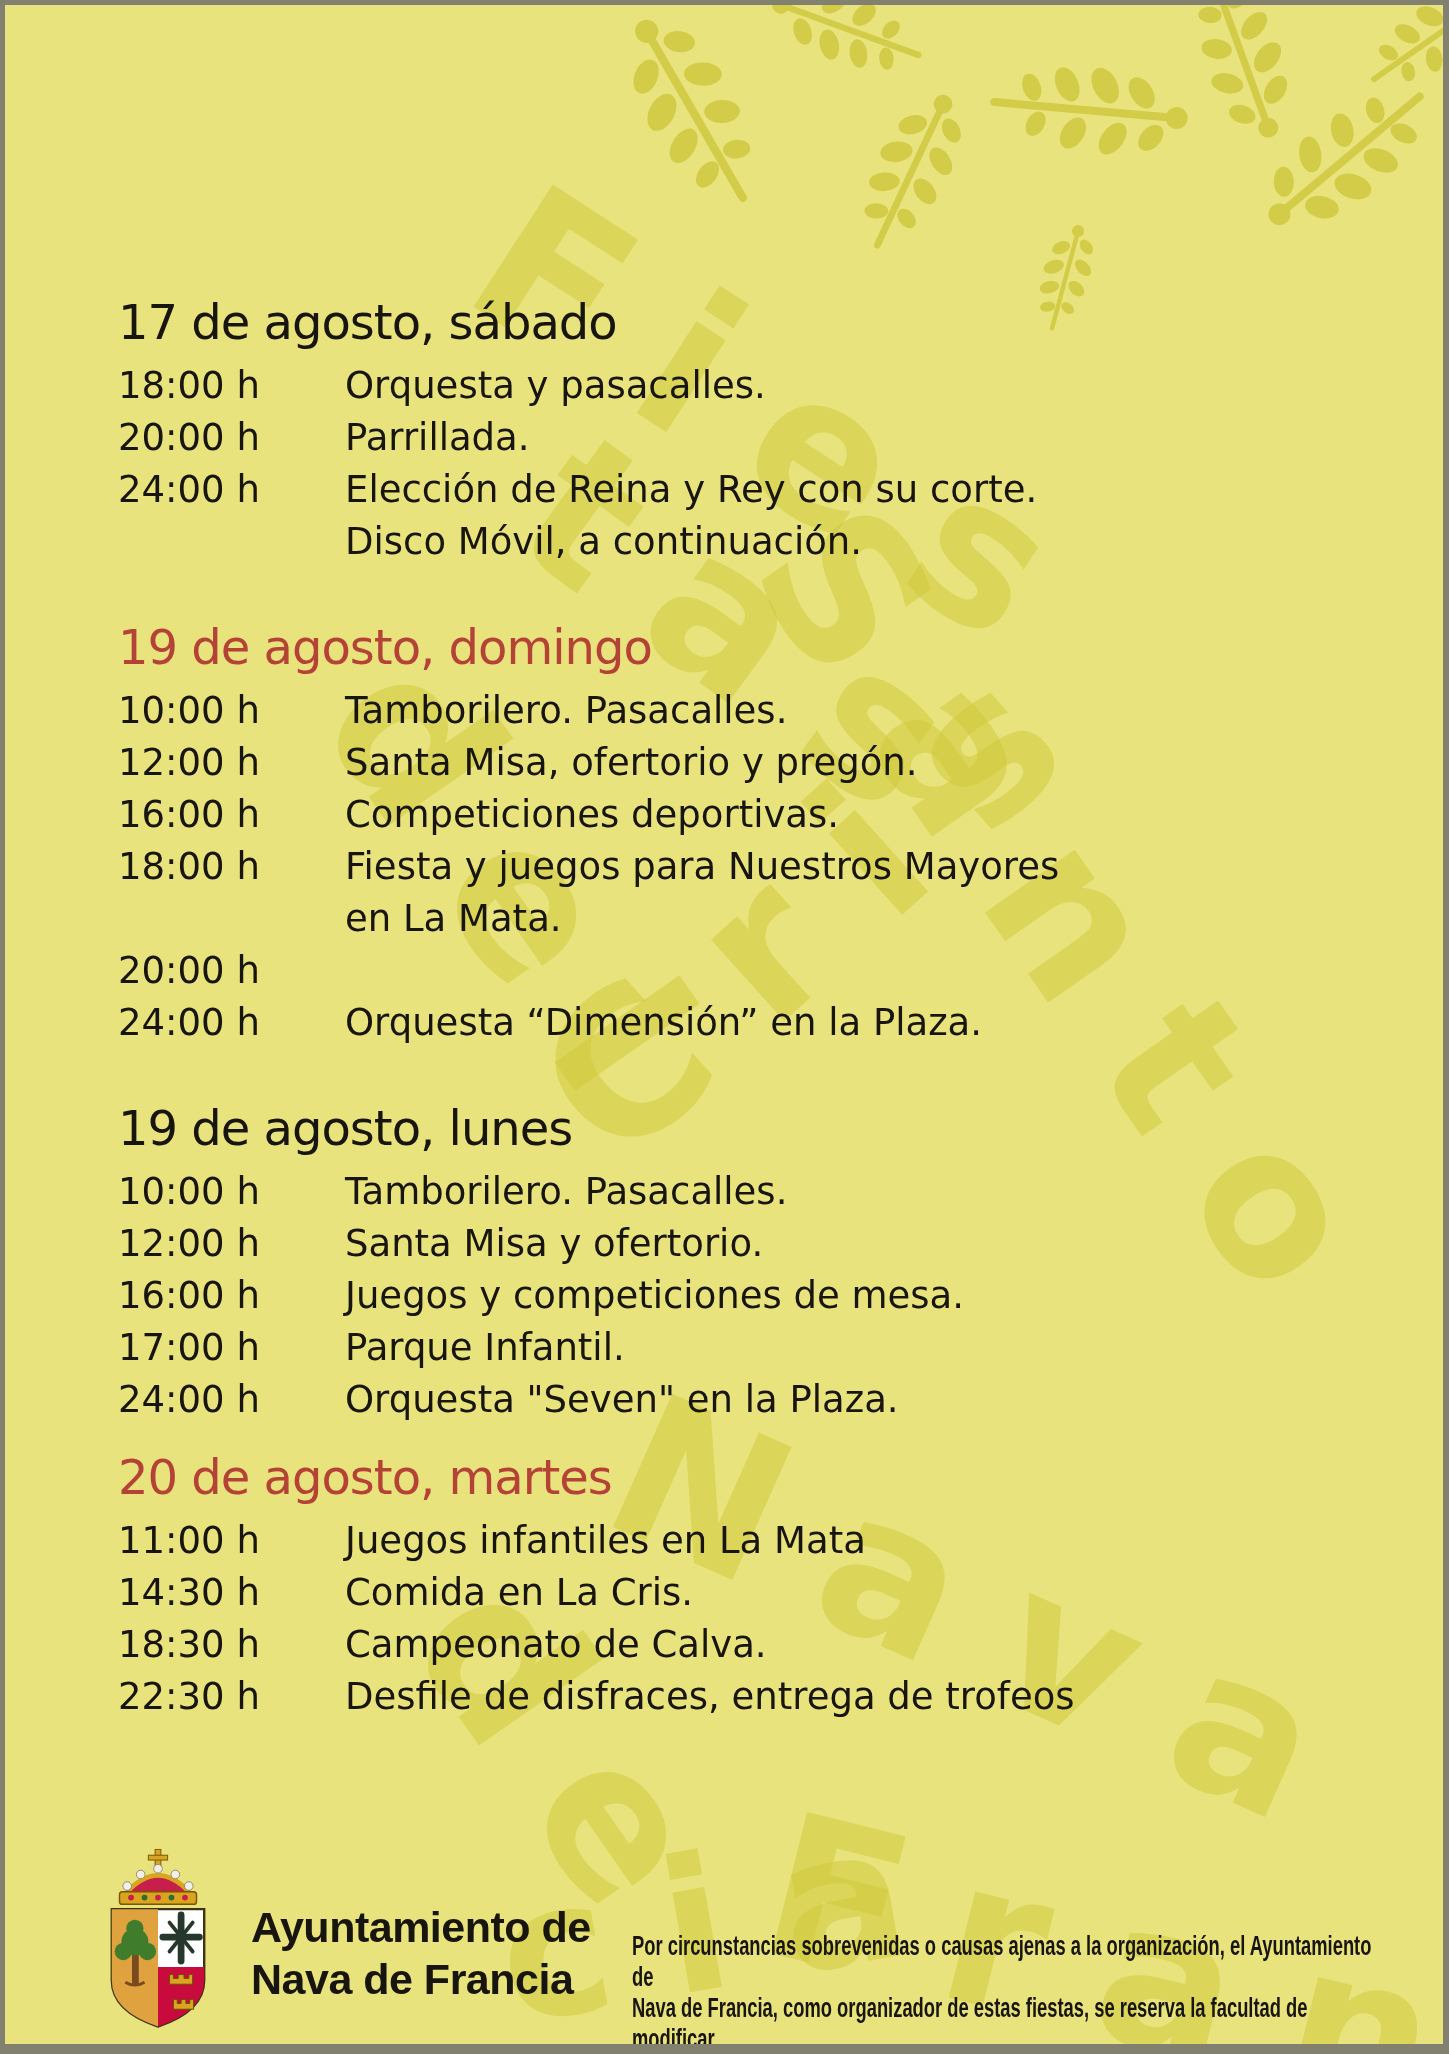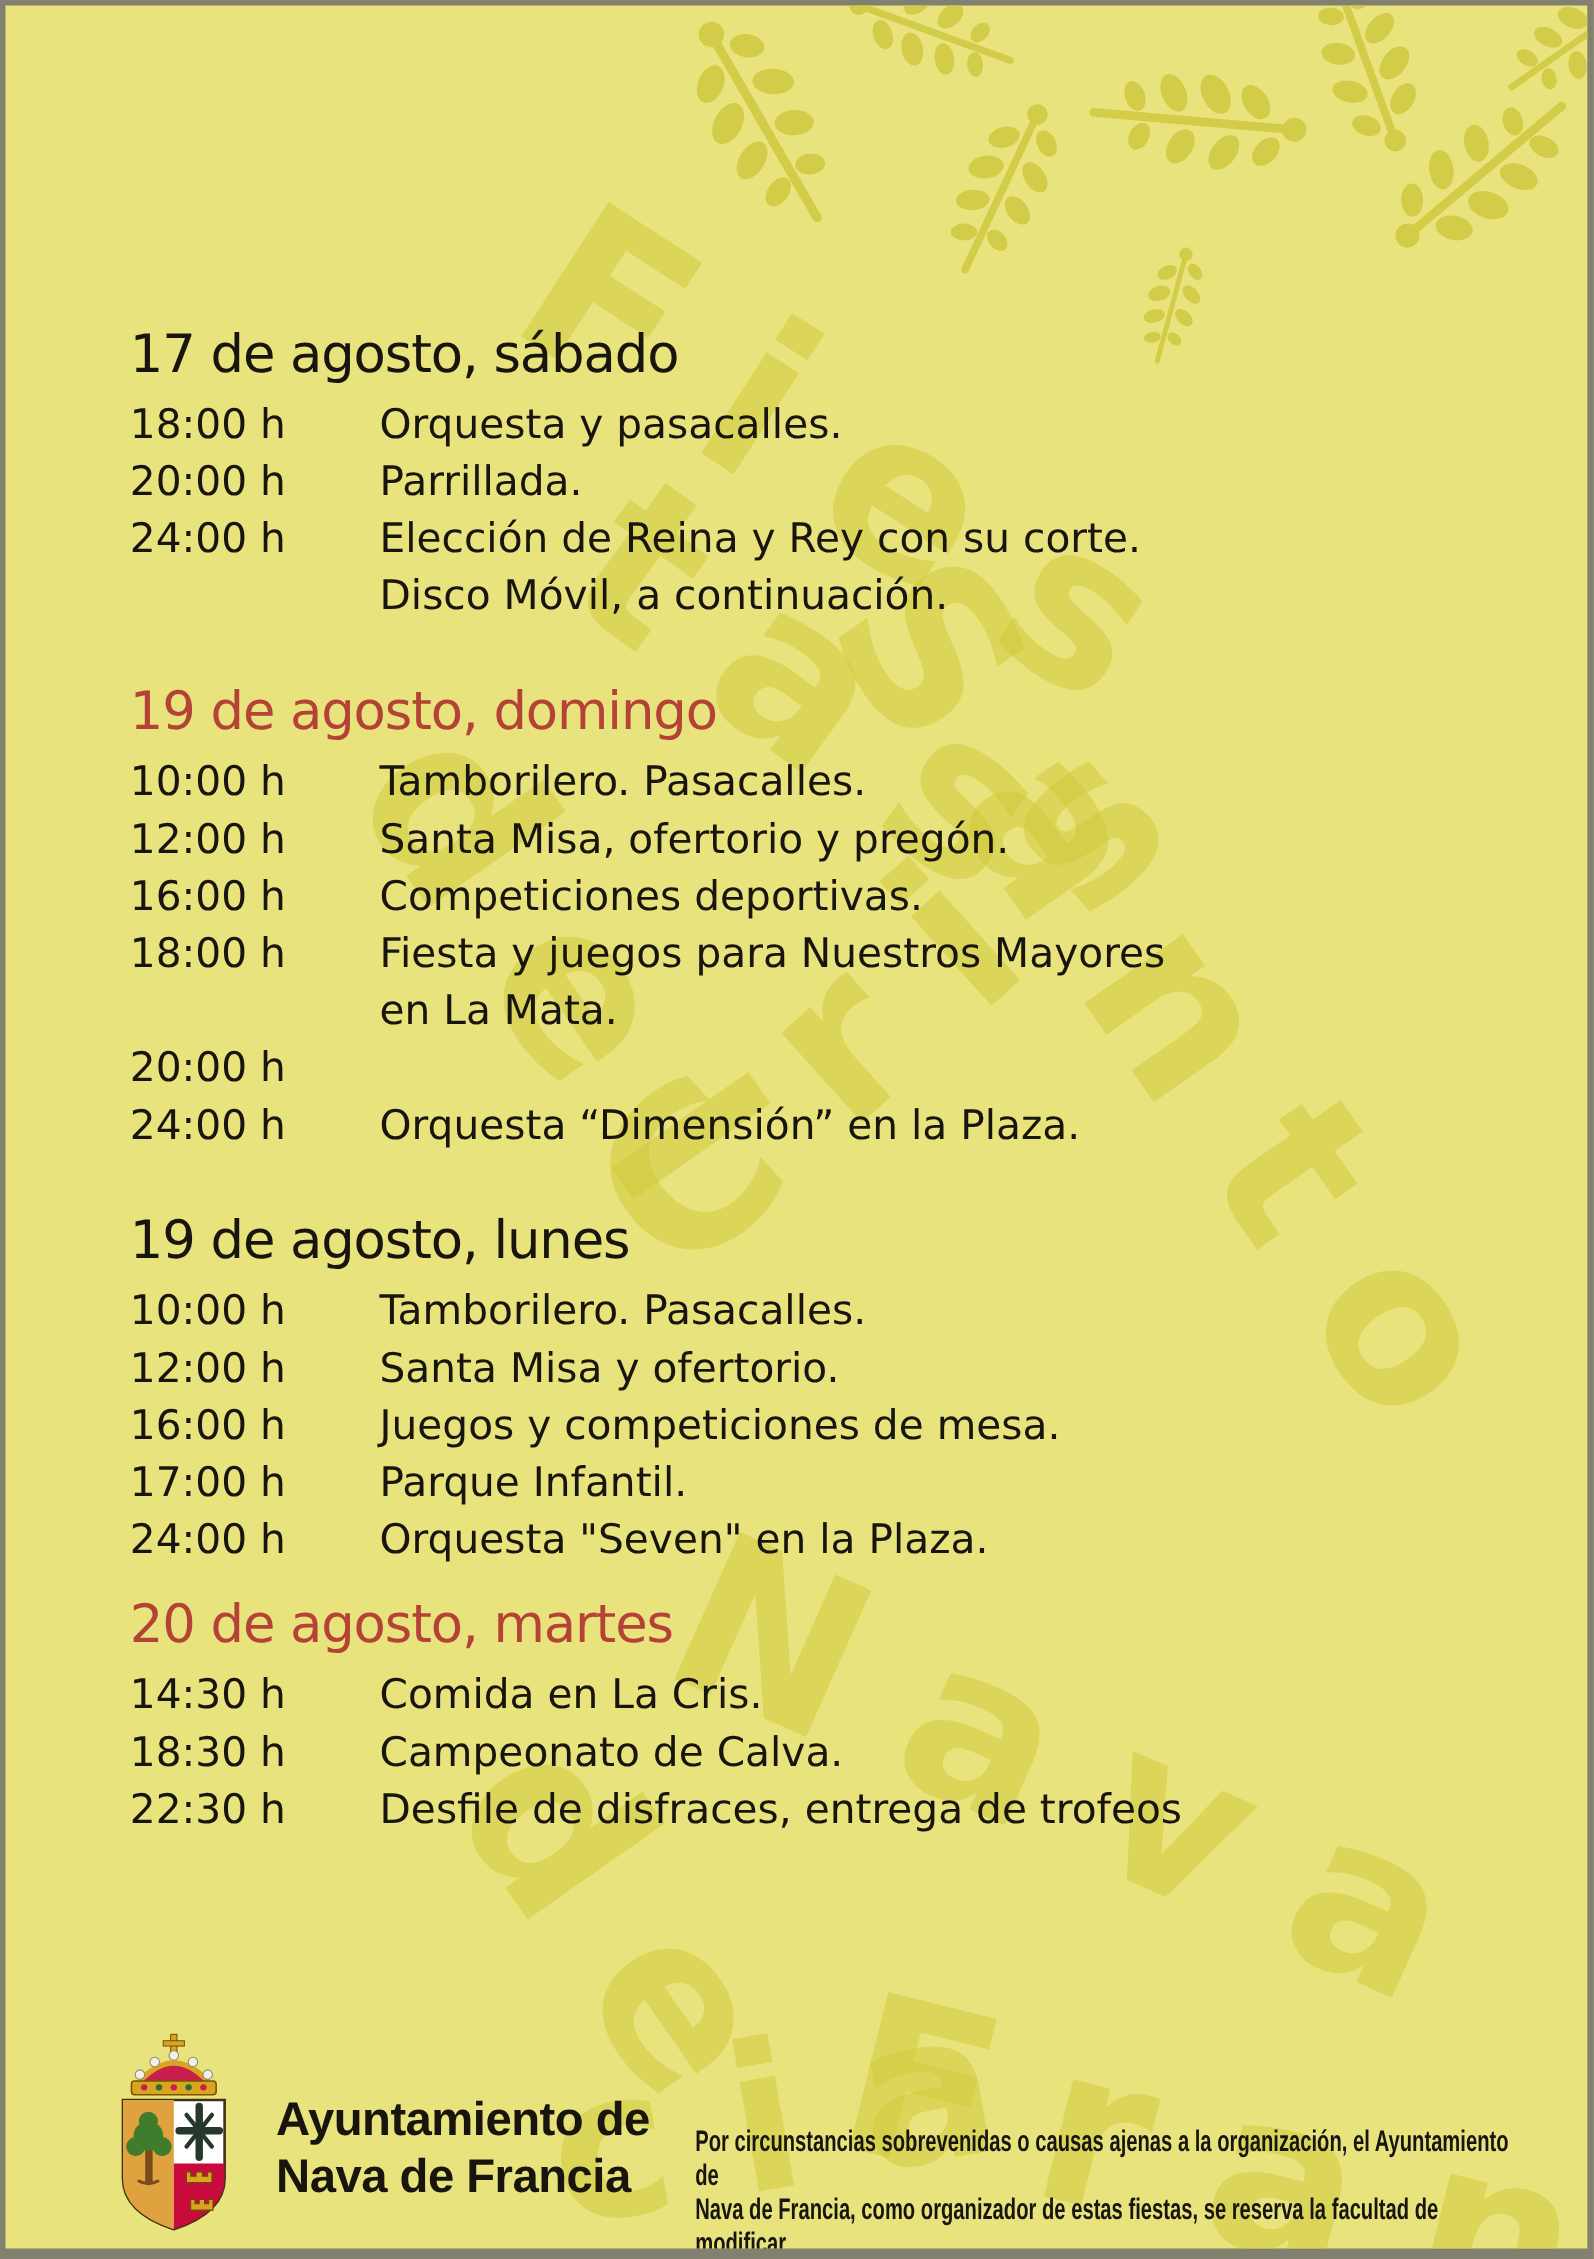--- a/index.html
+++ b/index.html
@@ -174,20 +174,24 @@
       </div>
       <div class="row">
         <span class="time">24:00 h</span>
         <span class="desc">Orquesta "Seven" en la Plaza.</span>
       </div>
     </div>
 
     <div class="section-title red tight">20 de agosto, martes</div>
     <div>
       <div class="row">
+        <span class="time">11:00 h</span>
+        <span class="desc">Juegos infantiles en La Mata</span>
+      </div>
+      <div class="row">
         <span class="time">14:30 h</span>
         <span class="desc">Comida en La Cris.</span>
       </div>
       <div class="row">
         <span class="time">18:30 h</span>
         <span class="desc">Campeonato de Calva.</span>
       </div>
       <div class="row">
         <span class="time">22:30 h</span>
         <span class="desc">Desfile de disfraces, entrega de trofeos</span>

